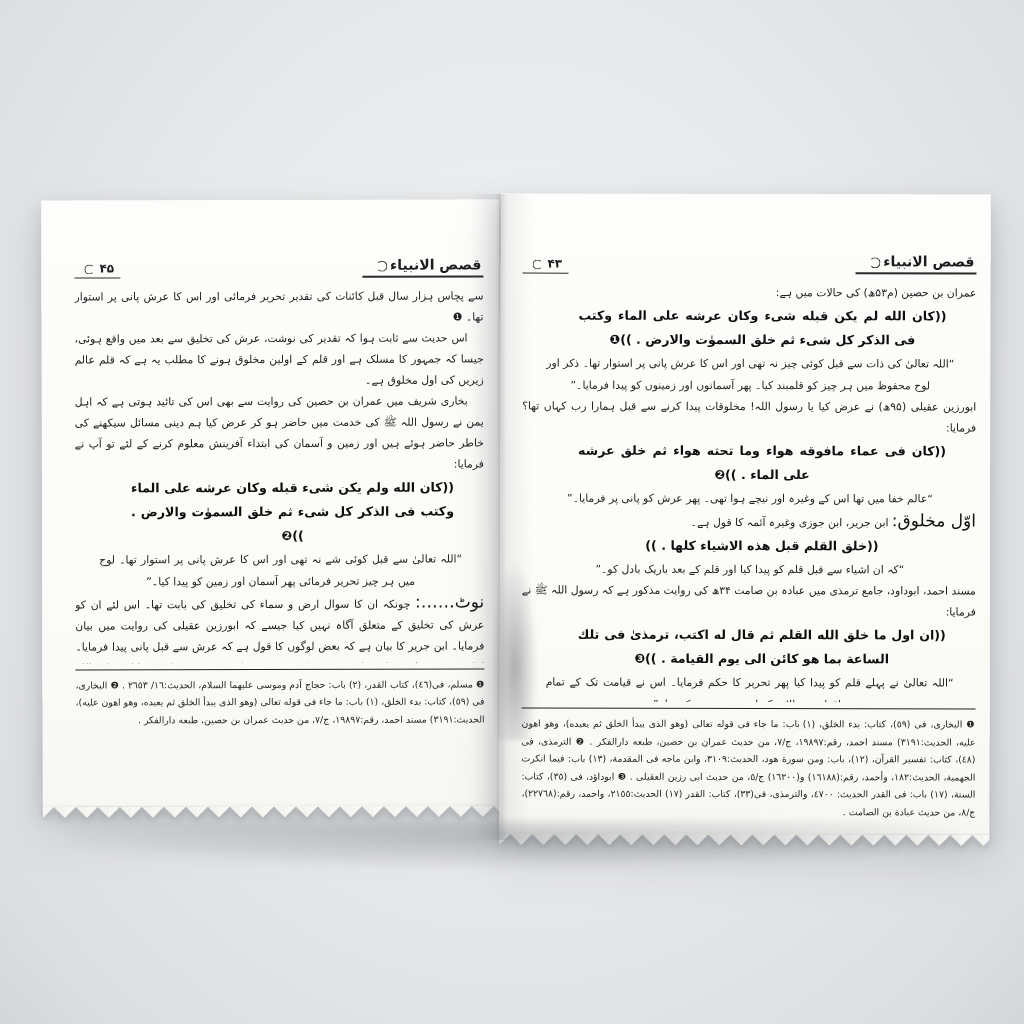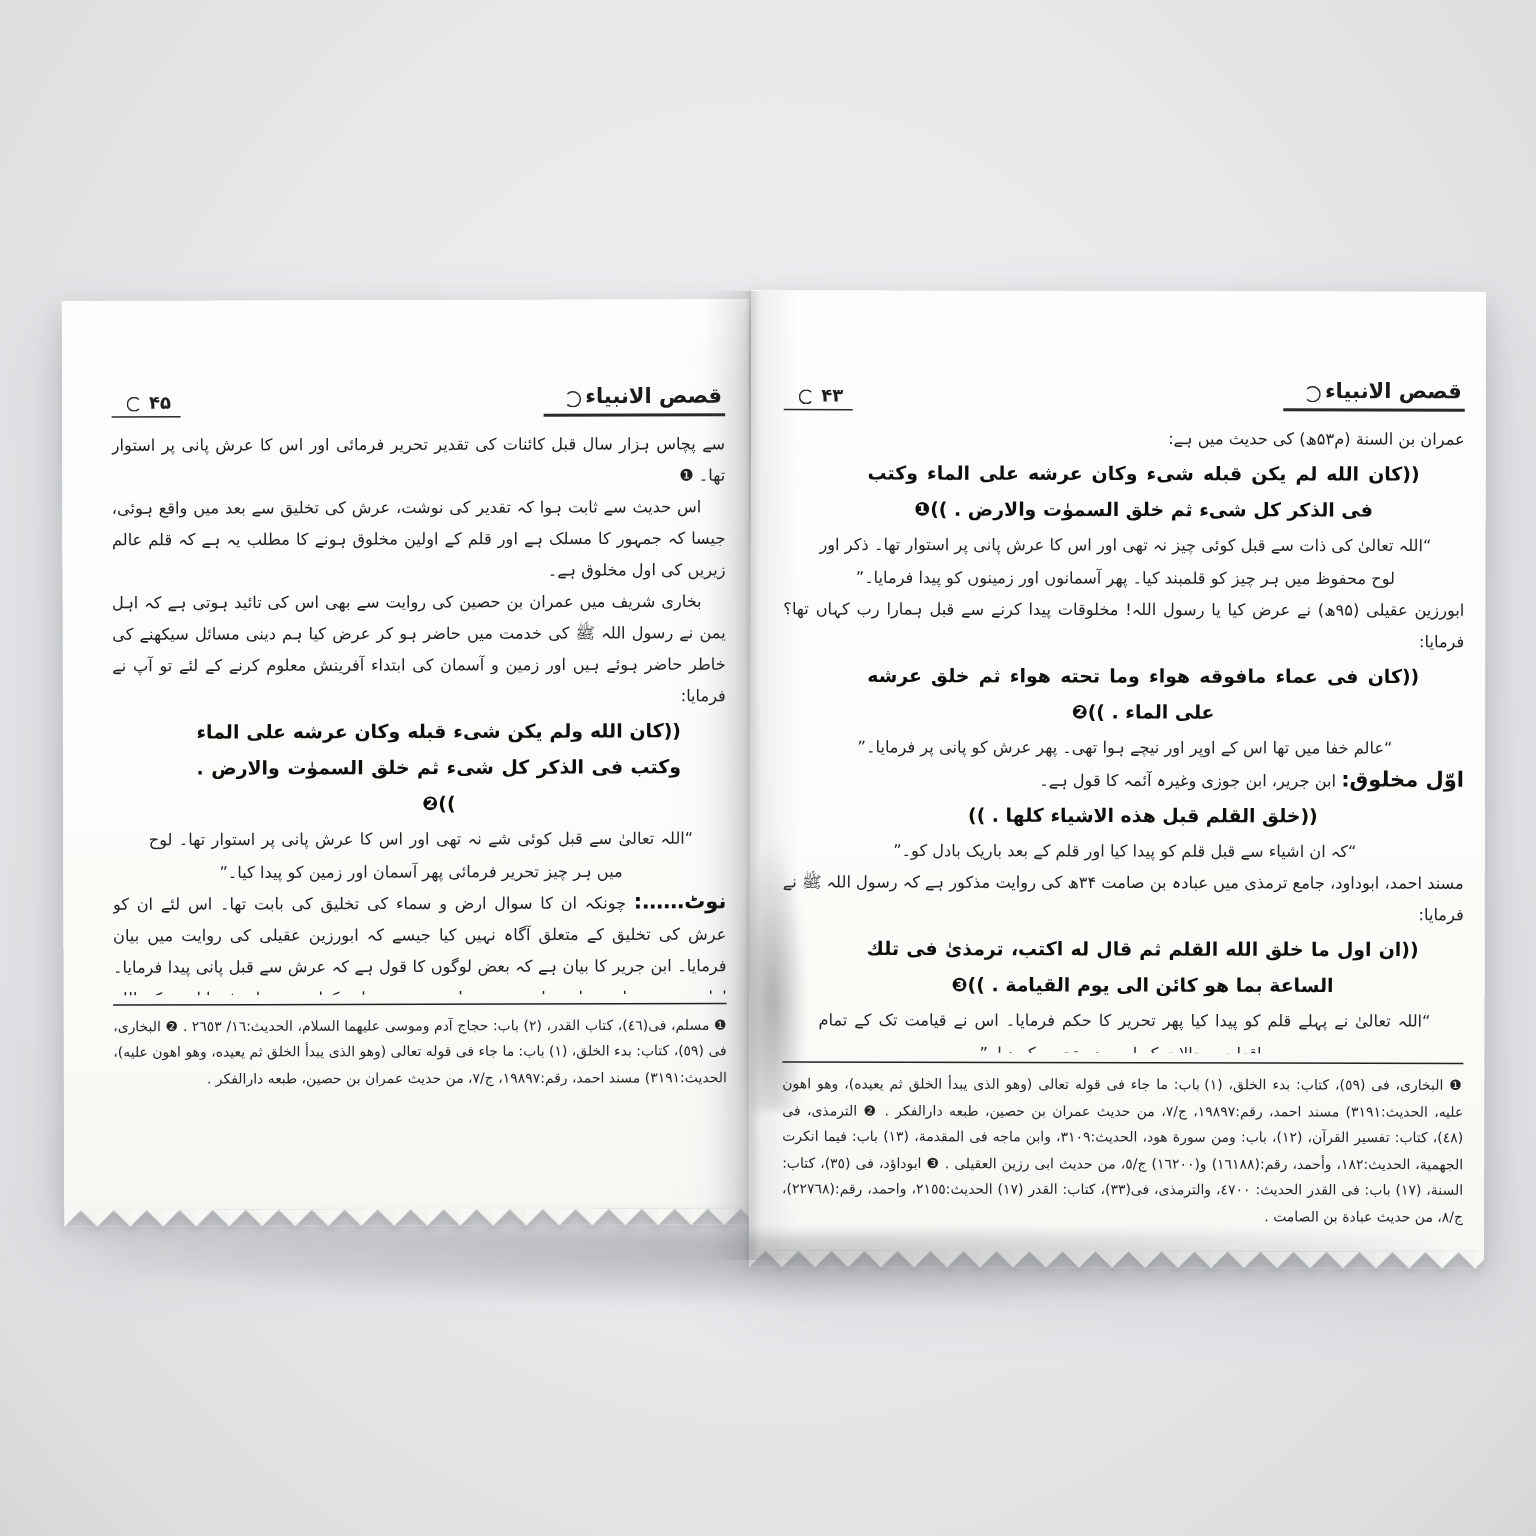--- a/index.html
+++ b/index.html
@@ -37,21 +37,21 @@
   }
   .header-title{font-weight:700;font-size:14px;letter-spacing:.5px;color:#1b1b1b;}
   .header-orn{width:9px;height:9px;border:1.6px solid #2a2a2a;border-left-color:transparent;border-radius:50%;display:inline-block;margin-bottom:1px;}
   .page-number-wrap{display:inline-flex;align-items:flex-end;gap:5px;border-bottom:1.6px solid #2a2a2a;padding:0 6px 2px 10px;margin-top:41px;}
   .page-number{font-weight:700;font-size:12px;}
   .pg-orn{width:8px;height:8px;border:1.5px solid #2a2a2a;border-right-color:transparent;border-radius:50%;display:inline-block;margin-bottom:1px;}
   
   .content{direction:rtl;flex:1 1 auto;overflow:hidden;}
   .para{font-size:10.8px;line-height:21px;text-align:justify;text-align-last:right;color:#202020;}
   .para.indent{text-indent:16px;}
-  .para .lead{font-weight:700;font-size:14px;color:#101010;}
+  .para .lead{font-weight:400;font-size:17px;color:#101010;}
   .para.arabic{
     font-weight:700;font-size:12.6px;line-height:24px;color:#0e0e0e;
     padding:1px 30px 1px 56px;text-align:justify;text-align-last:center;
   }
   .para.quote{
     font-size:10.8px;line-height:21.5px;padding:0 22px 0 24px;
     text-align:justify;text-align-last:center;color:#242424;
   }
   
   .footnotes{direction:rtl;flex:0 0 auto;margin-top:6px;}
@@ -109,26 +109,26 @@
       <div class="header-title-wrap">
         <span class="header-title">قصص الانبياء</span>
         <span class="header-orn"></span>
       </div>
       <div class="page-number-wrap">
         <span class="page-number">۴۳</span>
         <span class="pg-orn"></span>
       </div>
     </div>
     <div class="content" id="right-content">
-        <div class="para body">عمران بن السنة (م۵۳ھ) کی حدیث میں ہے:</div>
+        <div class="para body">عمران بن حصین (م۵۳ھ) کی حالات میں ہے:</div>
         <div class="para arabic">((کان الله لم یکن قبله شیء وکان عرشه علی الماء وکتب فی الذکر کل شیء ثم خلق السموٰت والارض . ))❶</div>
         <div class="para quote">“اللہ تعالیٰ کی ذات سے قبل کوئی چیز نہ تھی اور اس کا عرش پانی پر استوار تھا۔ ذکر اور لوح محفوظ میں ہر چیز کو قلمبند کیا۔ پھر آسمانوں اور زمینوں کو پیدا فرمایا۔”</div>
         <div class="para body">ابورزین عقیلی (۹۵ھ) نے عرض کیا یا رسول اللہ! مخلوقات پیدا کرنے سے قبل ہمارا رب کہاں تھا؟ فرمایا:</div>
         <div class="para arabic">((کان فی عماء مافوقه هواء وما تحته هواء ثم خلق عرشه علی الماء . ))❷</div>
-        <div class="para quote">“عالم خفا میں تھا اس کے اوپر اور نیچے ہوا تھی۔ پھر عرش کو پانی پر فرمایا۔”</div>
+        <div class="para quote">“عالم خفا میں تھا اس کے وغیرہ اور نیچے ہوا تھی۔ پھر عرش کو پانی پر فرمایا۔”</div>
         <div class="para body"><b class="lead">اوّل مخلوق:</b> ابن جریر، ابن جوزی وغیرہ آئمہ کا قول ہے۔</div>
         <div class="para arabic">((خلق القلم قبل هذه الاشیاء کلها . ))</div>
         <div class="para quote">“کہ ان اشیاء سے قبل قلم کو پیدا کیا اور قلم کے بعد باریک بادل کو۔”</div>
         <div class="para body">مسند احمد، ابوداود، جامع ترمذی میں عبادہ بن صامت ۳۴ھ کی روایت مذکور ہے کہ رسول اللہ ﷺ نے فرمایا:</div>
         <div class="para arabic">((ان اول ما خلق الله القلم ثم قال له اکتب، ترمذیٰ فی تلك الساعة بما هو کائن الی یوم القیامة . ))❸</div>
         <div class="para quote">“اللہ تعالیٰ نے پہلے قلم کو پیدا کیا پھر تحریر کا حکم فرمایا۔ اس نے قیامت تک کے تمام واقعات و حالات کو اسی دم تحریر کر دیا۔”</div>
         <div class="para body indent">بقول ترمذی یہ حدیث حسن صحیح غریب ہے۔ بقول ابوالعلاء ہمدانی وغیرہ جمہور کا مسلک ہے کہ عرش قبل ازیں مخلوق تھا۔ ان العرش مخلوق قبل ذالك یہی ابن جریر نے ابن عباس سے بیان کیا۔ جیسا کہ مسلم شریف میں عبداللہ بن عمرو عاص کی روایت ہے کہ میں نے رسول اللہ ﷺ سے سنا ہے کہ اللہ تعالیٰ نے زمین و آسمان کی تخلیق</div>
       </div>
     <div class="footnotes">
       <div class="fn-rule"></div>

